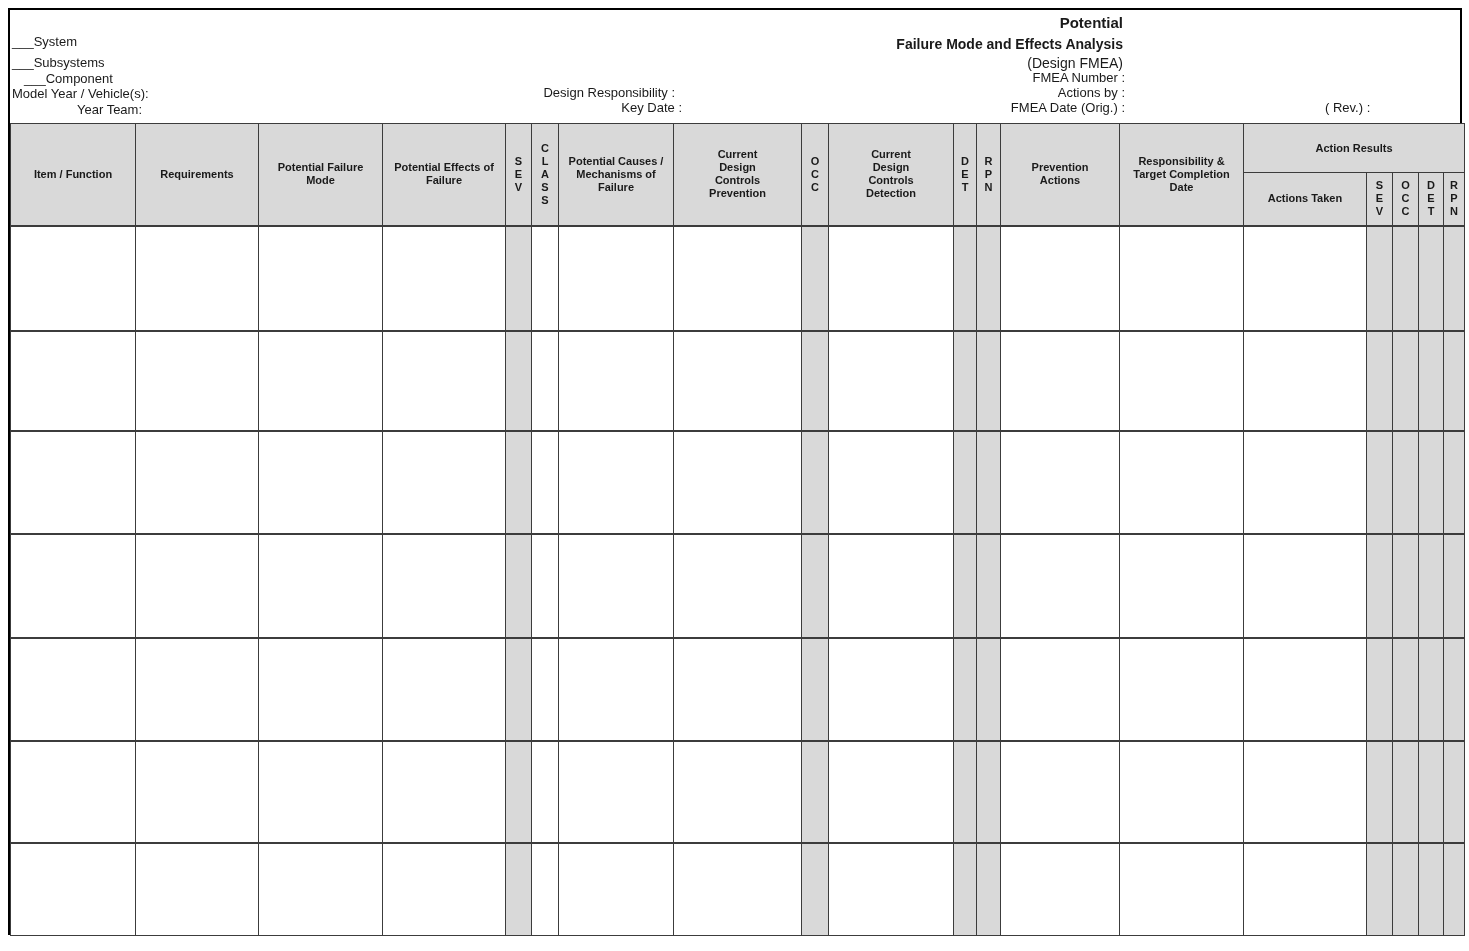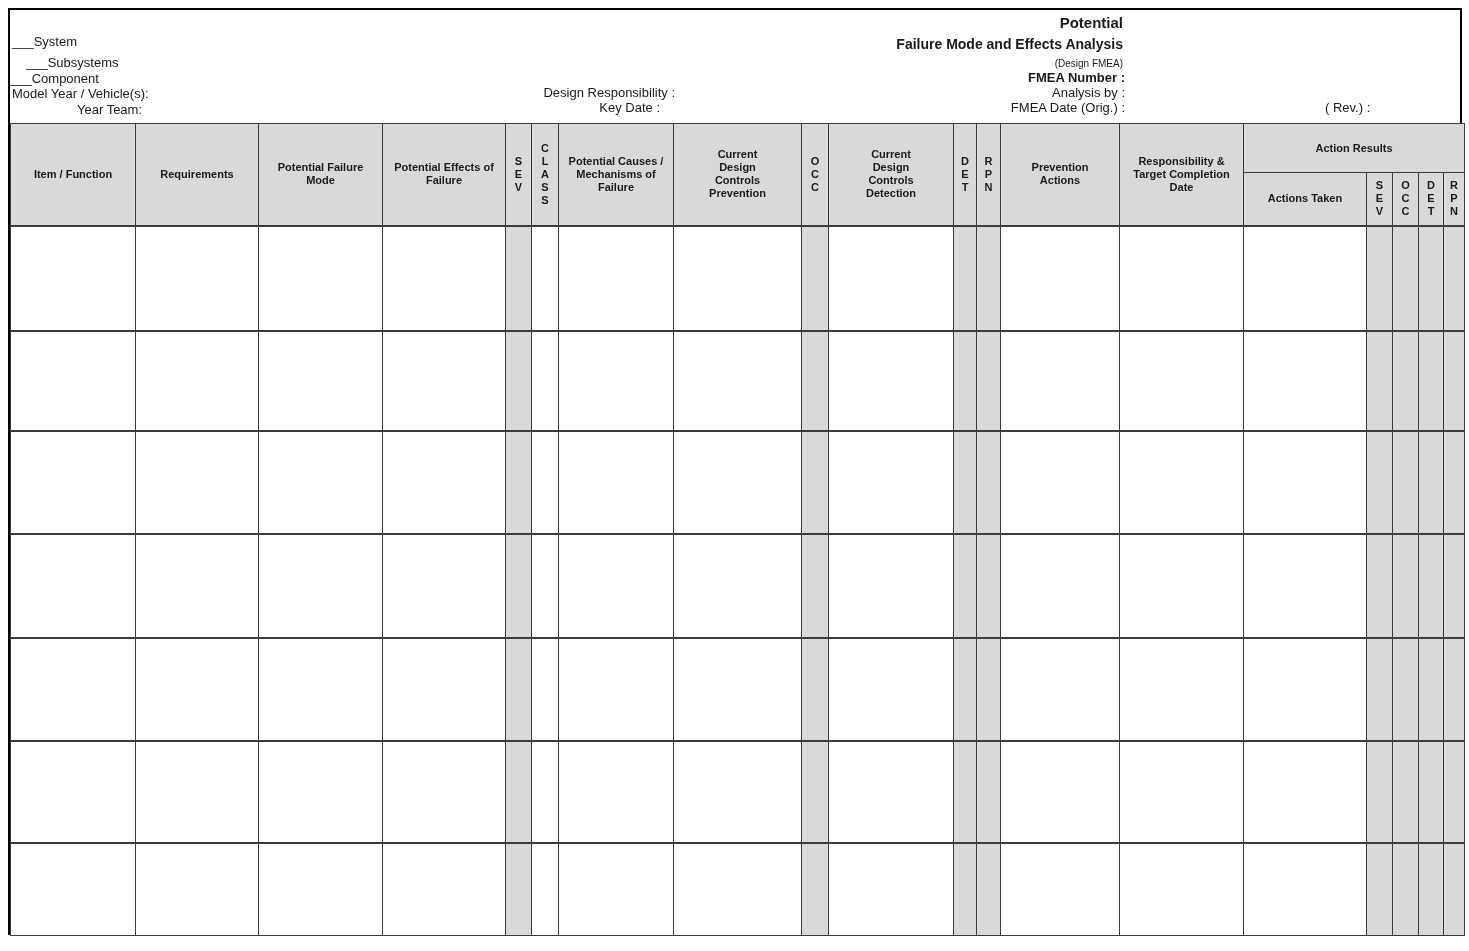--- a/index.html
+++ b/index.html
@@ -23,21 +23,21 @@
     line-height: 13px;
     white-space: nowrap;
   }
   .ra { text-align: right; }
   .title-block {
     position: absolute; left: 513px; top: 3px; width: 600px;
     text-align: right;
   }
   .title-line1 { font-size: 15px; font-weight: bold; line-height: 20px; }
   .title-line2 { font-size: 14px; font-weight: bold; line-height: 23px; }
-  .title-line3 { font-size: 10px; line-height: 15px; }
+  .title-line3 { font-size: 14px; line-height: 15px; }
   
   .fmea-table {
     position: absolute; left: 0; top: 113px;
     width: 1450px;
     border-collapse: collapse;
     table-layout: fixed;
   }
   .fmea-table th {
     background: var(--header-fill, #d9d9d9);
     font-weight: bold;
@@ -60,36 +60,36 @@
   .fmea-table tbody tr:first-child td { border-top: 2px solid #3c3c3c; }
   .fmea-table td.rating { background: var(--rating-fill, #d9d9d9); }
   .vert { line-height: 13px; padding: 0; }
 </style>
 </head>
 <body>
 
 <div class="page">
 
   <div class="hdr-label" style="left:2px;  top:25px;">___System</div>
-  <div class="hdr-label" style="left:16px;  top:46px;text-align:center;">___Subsystems</div>
-  <div class="hdr-label" style="left:0;  top:62px;">___Component</div>
+  <div class="hdr-label" style="left:2px;  top:46px;text-align:center;">___Subsystems</div>
+  <div class="hdr-label" style="left:14px;  top:62px;">___Component</div>
   <div class="hdr-label" style="left:2px;  top:77px;">Model Year / Vehicle(s):</div>
   <div class="hdr-label" style="left:67px; top:93px;">Year Team:</div>
 
   <div class="title-block">
     <div class="title-line1">Potential</div>
     <div class="title-line2">Failure Mode and Effects Analysis</div>
     <div class="title-line3">(Design FMEA)</div>
   </div>
 
   <div class="hdr-label ra" style="left:415px; width:250px; top:76px;">Design Responsibility :</div>
-  <div class="hdr-label ra" style="left:400px; width:250px; top:91px;">Key Date :</div>
-
-  <div class="hdr-label ra" style="left:865px; width:250px; top:61px;font-weight:bold;">FMEA Number :</div>
-  <div class="hdr-label ra" style="left:865px; width:250px; top:76px;">Analysis by :</div>
+  <div class="hdr-label ra" style="left:422px; width:250px; top:91px;">Key Date :</div>
+
+  <div class="hdr-label ra" style="left:865px; width:250px; top:61px;">FMEA Number :</div>
+  <div class="hdr-label ra" style="left:865px; width:250px; top:76px;">Actions by :</div>
   <div class="hdr-label ra" style="left:865px; width:250px; top:91px;">FMEA Date (Orig.) :</div>
   <div class="hdr-label" style="left:1315px; top:91px;text-align:center;">( Rev.) :</div>
 
   <table class="fmea-table">
     <colgroup>
       <col style="width:125px">
         <col style="width:123px">
         <col style="width:124px">
         <col style="width:123px">
       <col style="width:26px">

